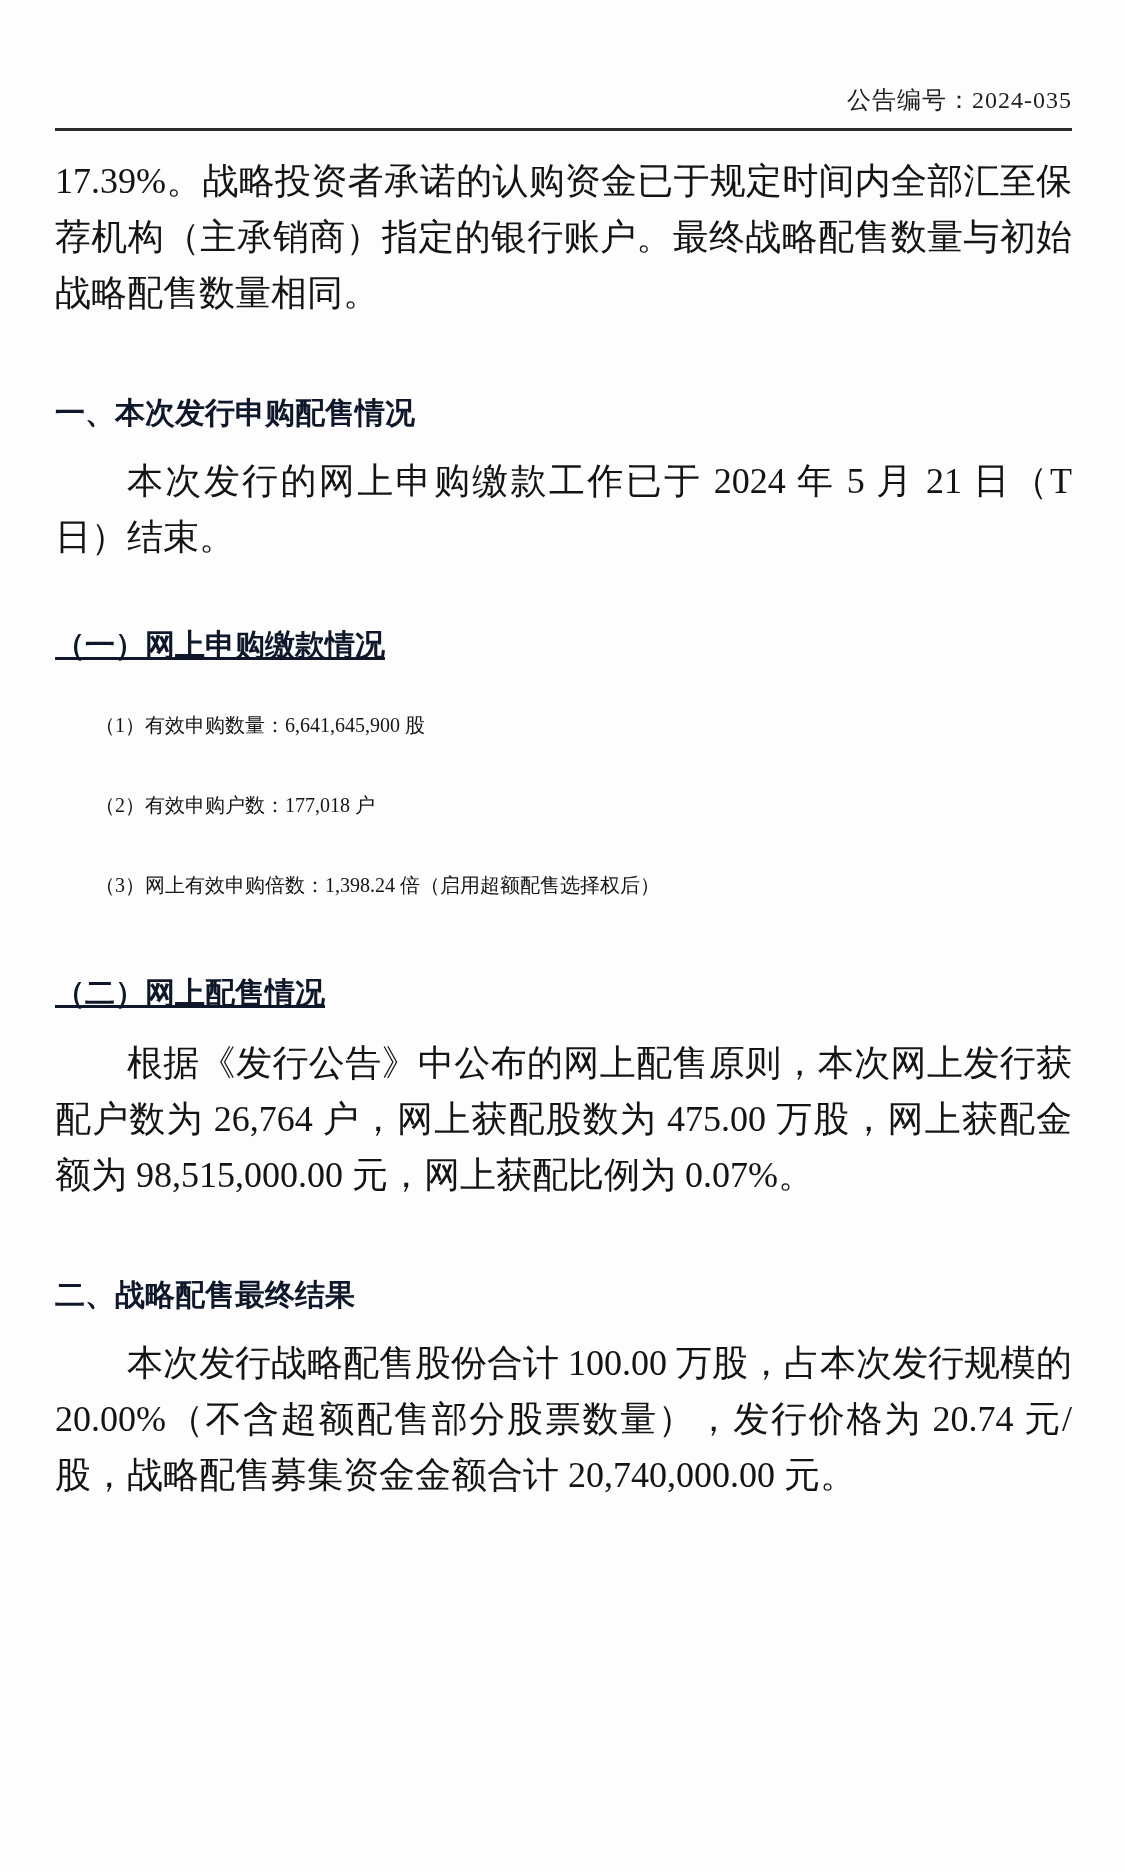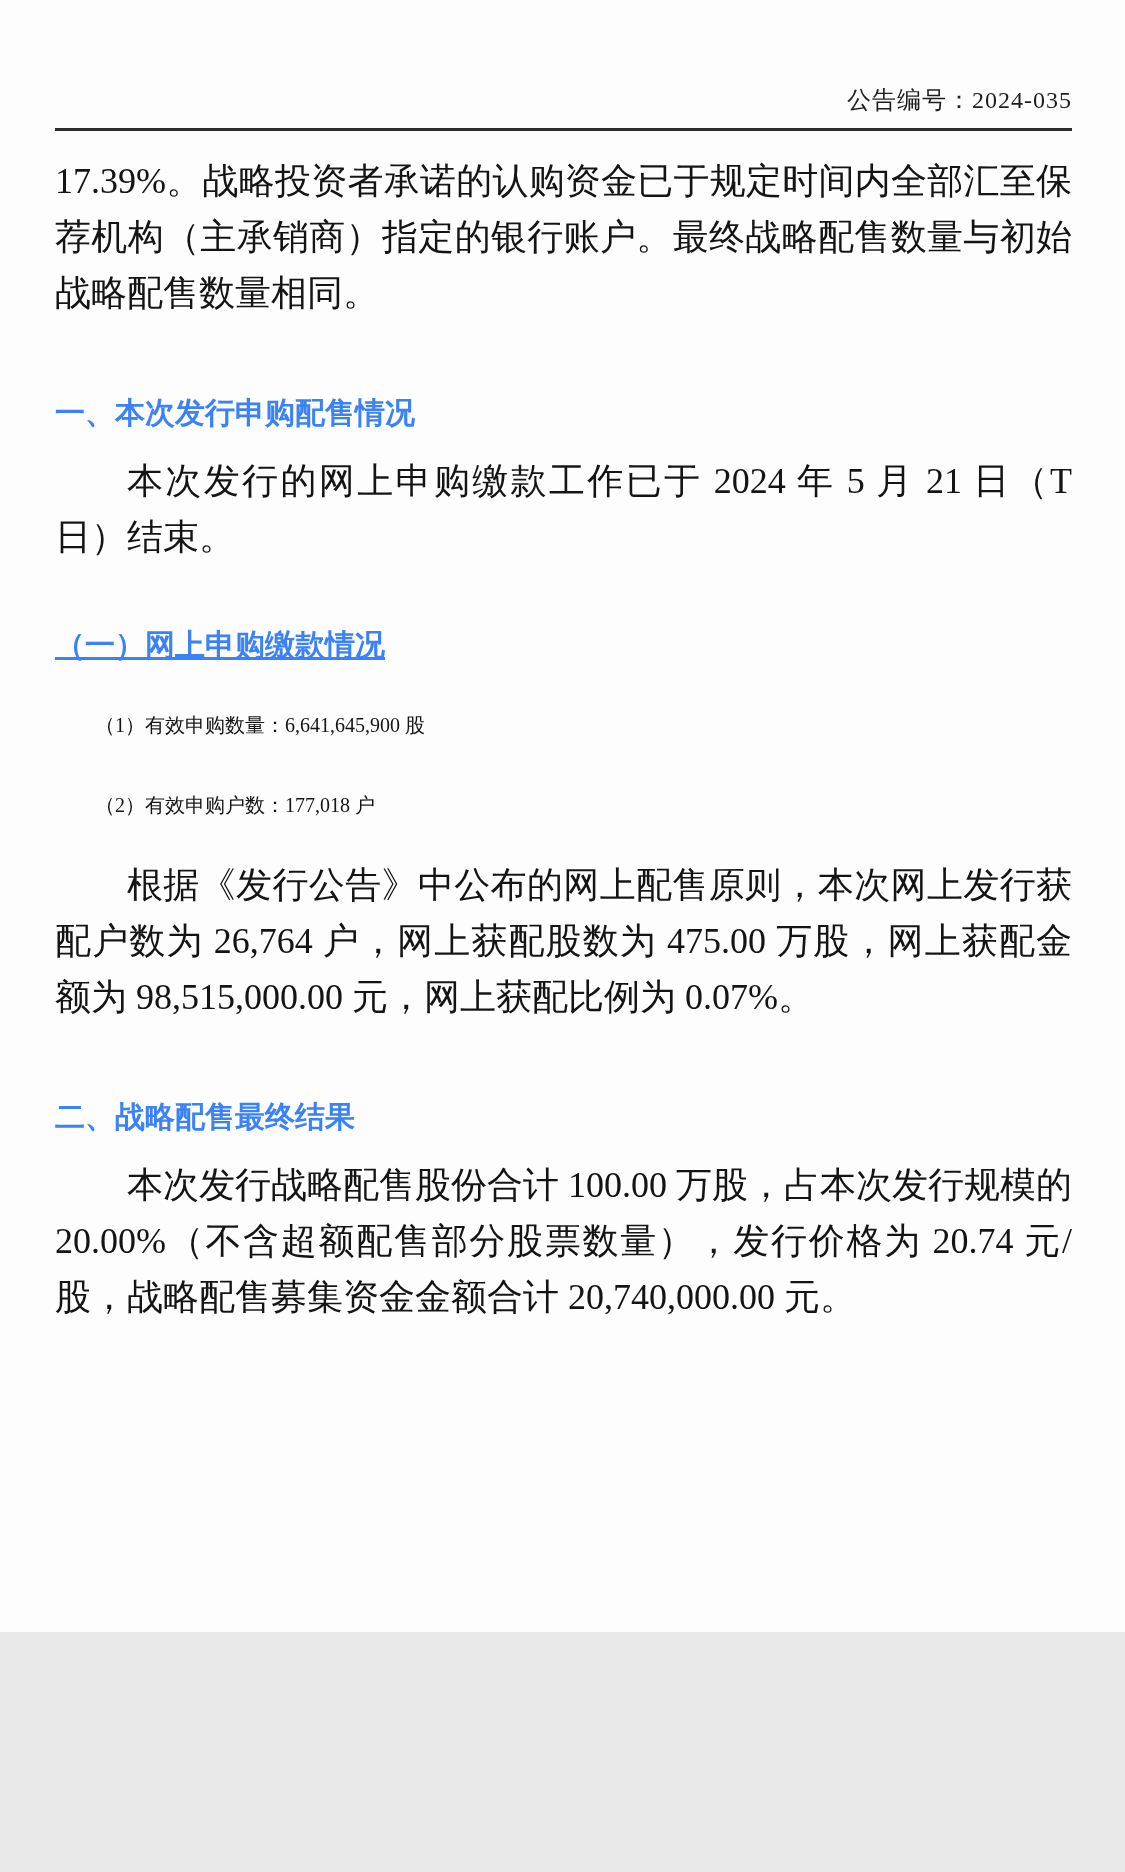--- a/index.html
+++ b/index.html
@@ -1,20 +1,20 @@
 <!DOCTYPE html>
 <html lang="zh"><head>
 <meta charset="utf-8">
 <title>公告</title>
 <style>
   html, body { margin: 0; padding: 0; background: #e9e9e9; }
   .page {
     position: relative;
     width: 1125px;
-    height: 1632px;
+    height: 1872px;
     margin: 0 auto;
     background: #fdfdfd;
     color: #141414;
     font-family: "Liberation Serif", "DejaVu Serif", serif;
     box-sizing: border-box;
     padding: 84px 53px 0 55px;
     overflow: hidden;
   }
   .doc-header {
     text-align: right;
@@ -34,21 +34,21 @@
     line-height: 56px;
     text-align: justify;
     margin: 0 0 30px 0;
   }
   .indent { text-indent: 2em; }
   .h1, .h2 {
     font-family: "Liberation Sans", "DejaVu Sans", sans-serif;
     font-weight: 700;
     font-size: 30px;
     line-height: 56px;
-    color: #3b82f6;
+    color: #0f172a;
     margin: 0;
   }
   .h1 { margin: 64px 0 12px 0; }
   .h2 { margin: 52px 0 14px 0; text-decoration: underline; }
   .list-item {
     font-size: 20px;
     line-height: 56px;
     text-indent: 2em;
     text-align: justify;
     margin: 24px 0;
@@ -69,21 +69,23 @@
   <div class="h1">一、本次发行申购配售情况</div>
 
   <p class="para indent">本次发行的网上申购缴款工作已于 2024 年 5 月 21 日（T 日）结束。</p>
 
   <div class="h2">（一）网上申购缴款情况</div>
 
   <p class="list-item">（1）有效申购数量：6,641,645,900 股</p>
 
   <p class="list-item">（2）有效申购户数：177,018 户</p>
 
+  <p class="list-item">（3）网上有效申购倍数：1,398.24 倍（启用超额配售选择权后）</p>
 
+  <div class="h2">（二）网上配售情况</div>
 
   <p class="para indent">根据《发行公告》中公布的网上配售原则，本次网上发行获配户数为 26,764 户，网上获配股数为 475.00 万股，网上获配金额为 98,515,000.00 元，网上获配比例为 0.07%。</p>
 
   <div class="h1">二、战略配售最终结果</div>
 
   <p class="para indent">本次发行战略配售股份合计 100.00 万股，占本次发行规模的 20.00%（不含超额配售部分股票数量），发行价格为 20.74 元/股，战略配售募集资金金额合计 20,740,000.00 元。</p>
 
 </div>
 
 </body></html>

